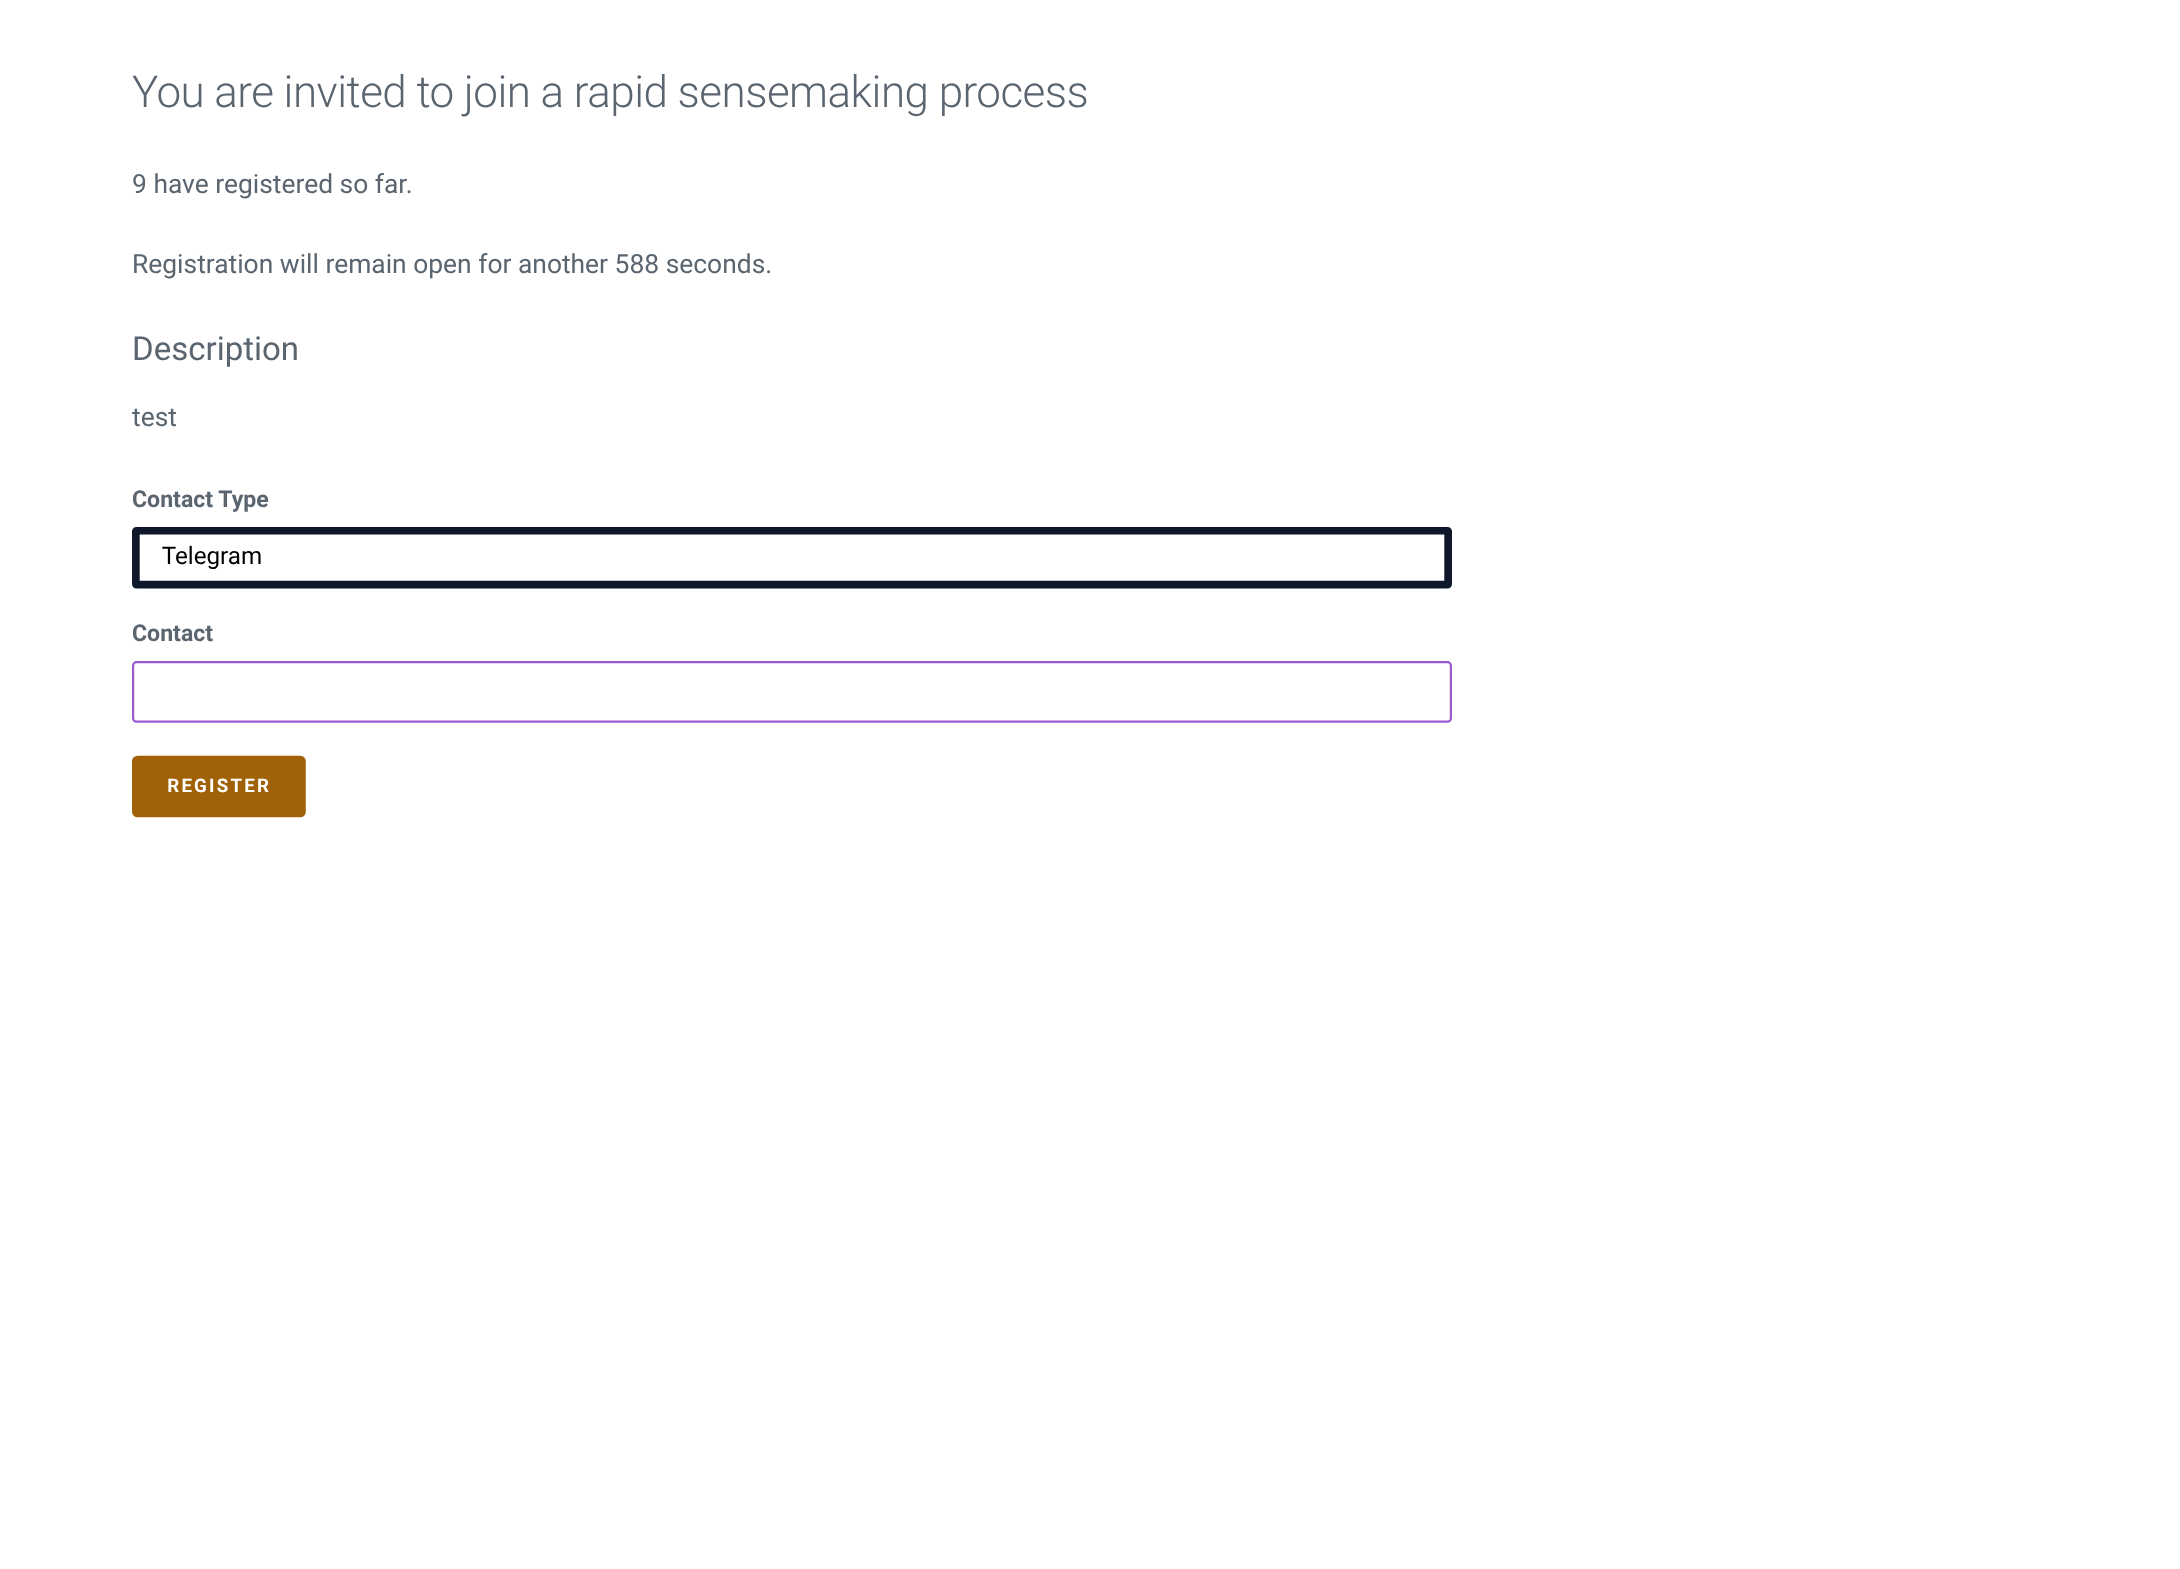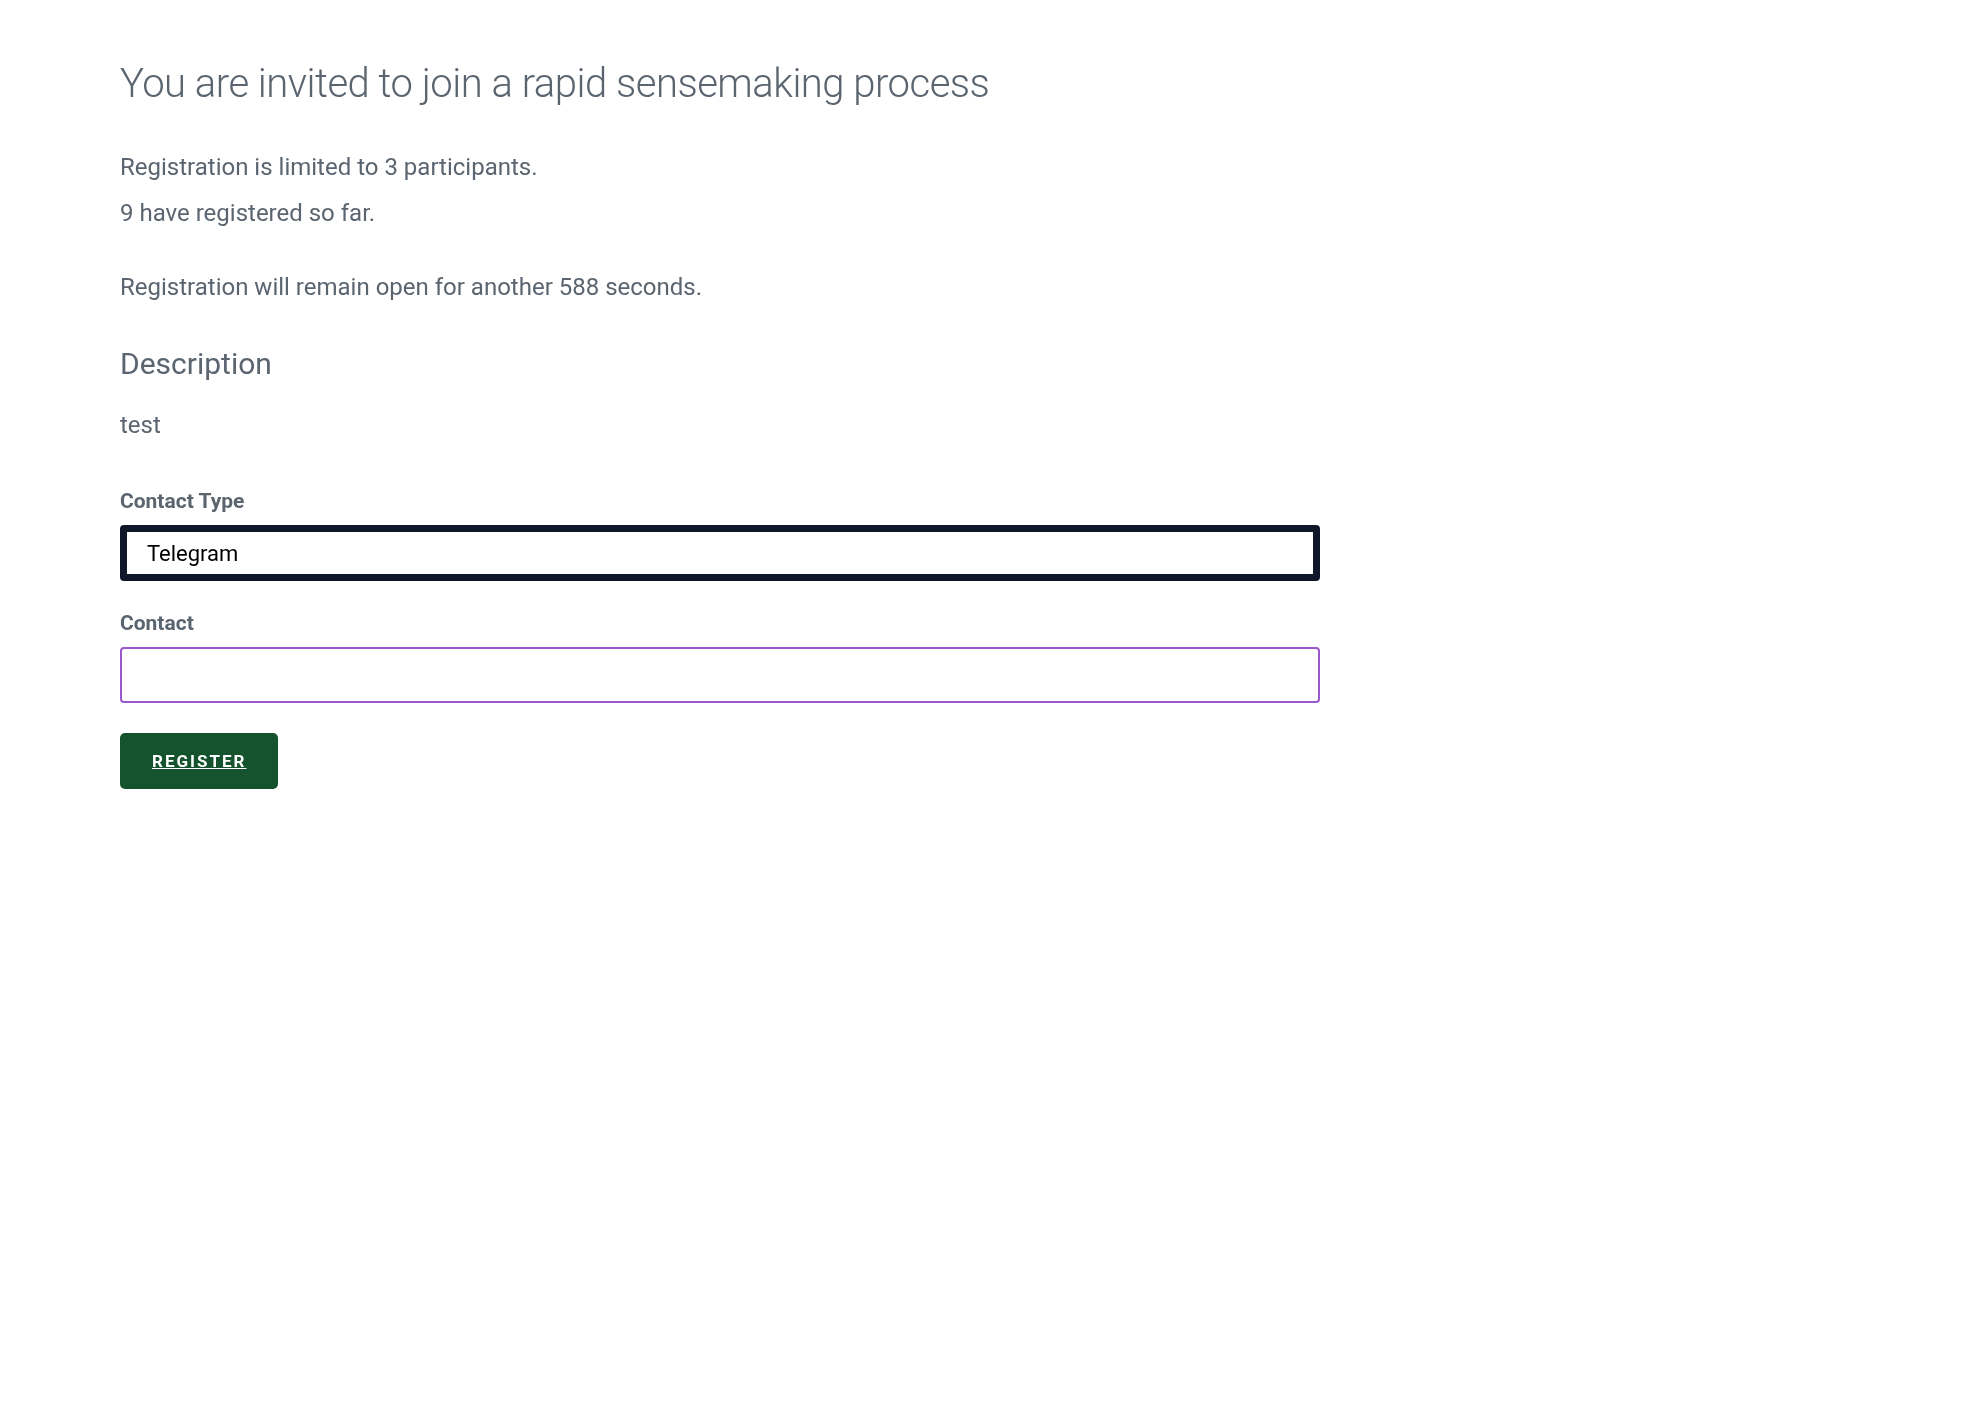--- a/index.html
+++ b/index.html
@@ -94,41 +94,39 @@
       color: #333;
       border: 2px solid #9b59d0;
       border-radius: 4px;
       background-color: #ffffff;
       outline: none;
       margin-bottom: 30px;
       font-family: inherit;
     }
     
     .register-button {
-      background-color: #14532d;
+      background-color: #a16207;
       color: #ffffff;
       font-size: 17px;
       font-weight: 700;
       letter-spacing: 2px;
       padding: 18px 32px;
       border: none;
       border-radius: 5px;
       cursor: pointer;
       text-transform: uppercase;
       font-family: inherit;
-      text-decoration: underline;
     }
   </style>
 </head>
 <body>
 
 <div class="container">
   <h1>You are invited to join a rapid sensemaking process</h1>
   
-  <div class="info-text info-block">Registration is limited to 3 participants.</div>
   <div class="info-text info-block">9 have registered so far.</div>
   
   <div class="info-text timer-text">Registration will remain open for another 588 seconds.</div>
   
   <h2>Description</h2>
   
   <div class="description-text">test</div>
   
   <label class="form-label">Contact Type</label>
   <select class="form-select">

